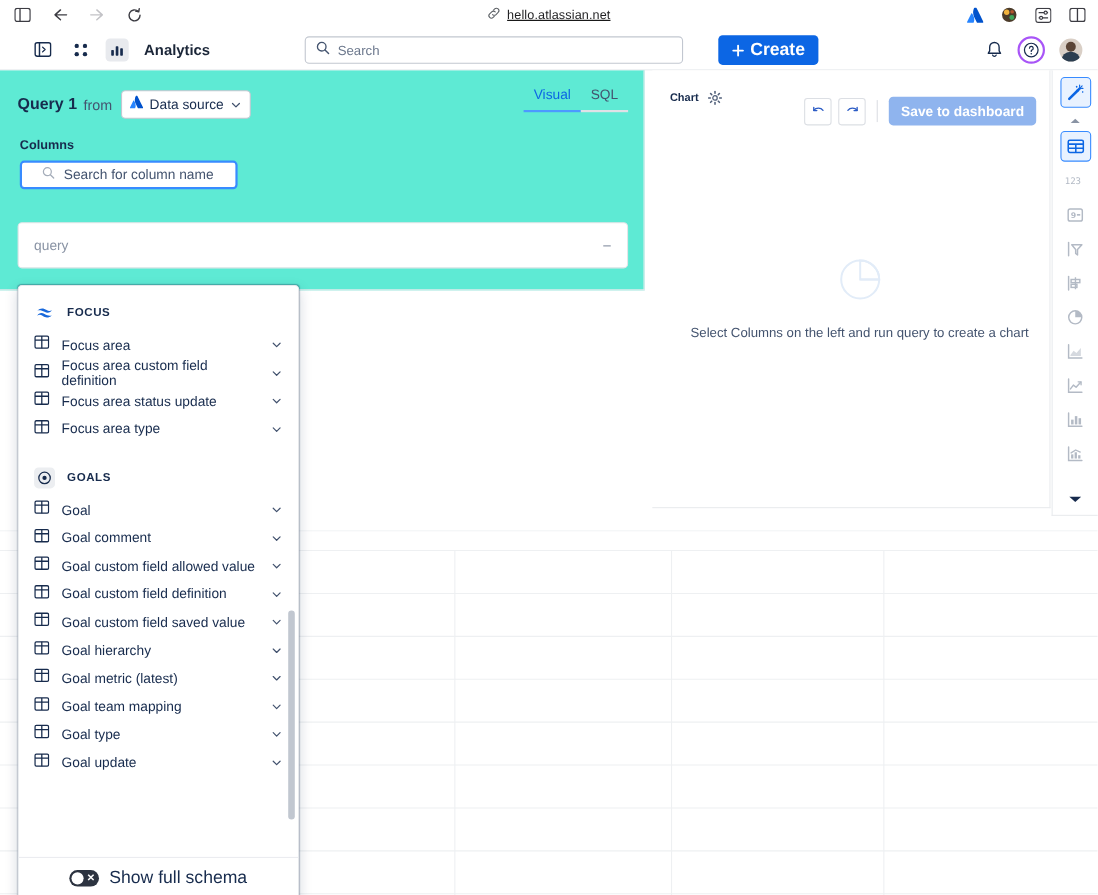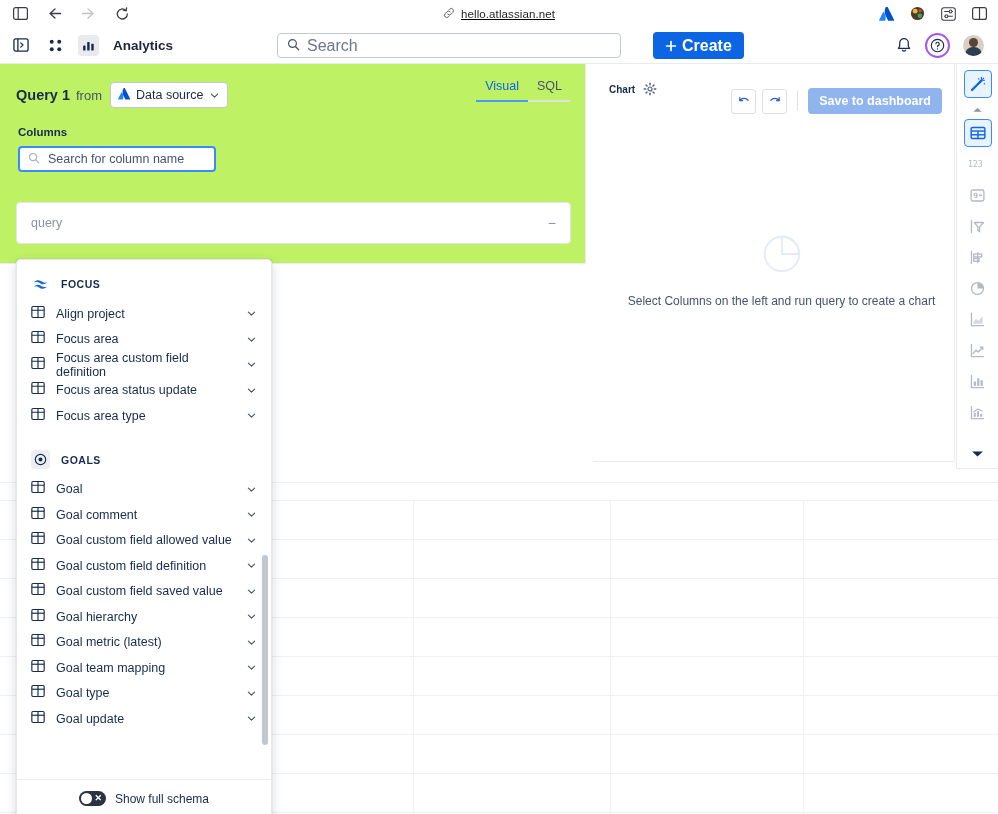--- a/index.html
+++ b/index.html
@@ -36,21 +36,21 @@
   .bc-url-text { font-size: 11.5px; color: #1f1f21; letter-spacing: 0.1px; }
   .bc-right { margin-left: auto; display: flex; align-items: center; gap: 13px; z-index: 2; }
   .bc-ic { width: 18px; height: 18px; display:flex; align-items:center; justify-content:center; }
 
   
   .app-nav {
     height: 37px; width: 100%;
     background: #ffffff;
     border-bottom: 1px solid #e9ebee;
     display: flex; align-items: center;
-    padding: 0 10px;
+    padding: 0 28px;
     position: relative;
   }
   .nav-left { display: flex; align-items: center; gap: 12px; }
   .nav-icon-btn {
     width: 22px; height: 22px;
     display: flex; align-items: center; justify-content: center;
     color: #172b4d; border-radius: 3px;
   }
   .app-badge {
     width: 21px; height: 21px; border-radius: 4px;
@@ -59,21 +59,21 @@
   }
   .app-title { font-size: 13.5px; font-weight: 700; color: #1b2638; margin-left: 2px; }
 
   .search-box {
     position: absolute; left: 277px; top: 6px;
     width: 344px; height: 25px;
     border: 1px solid #c2c7d0; border-radius: 4px;
     display: flex; align-items: center; gap: 7px;
     padding: 0 9px; background: #fff;
   }
-  .search-ph { font-size: 16px; color: #6b778c; }
+  .search-ph { font-size: 12px; color: #6b778c; }
 
   .create-btn {
     position: absolute; left: 653px; top: 5px;
     height: 27px; padding: 0 12px;
     background: #0c66e4; color: #fff;
     border: none; border-radius: 4px;
     font-size: 16px; font-weight: 600;
     font-family: "Liberation Sans", sans-serif;
     display: flex; align-items: center; gap: 5px;
     cursor: pointer;
@@ -92,21 +92,21 @@
     background: #d9cfc6; overflow: hidden; position: relative;
   }
   .avatar .head { position:absolute; left:6px; top:3px; width:9px; height:9px; border-radius:50%; background:#5a4436; }
   .avatar .body { position:absolute; left:2px; top:12px; width:17px; height:11px; border-radius:8px 8px 0 0; background:#2c3e50; }
 
   
   .main { position: absolute; top: 64px; left: 0; width: 998px; height: 750px; }
 
   .query-panel {
     position: absolute; left: 0; top: 0; width: 586px; height: 200px;
-    background: #bef264; border-bottom: 1px solid #e9ebee; border-right: 1px solid #e9ebee;
+    background: #5eead4; border-bottom: 1px solid #e9ebee; border-right: 1px solid #e9ebee;
   }
   .qp-head { display: flex; align-items: center; padding: 18px 16px 0 16px; position: relative; }
   .q-title { font-size: 14.5px; font-weight: 700; color: #172b4d; }
   .q-from { font-size: 13px; color: #44546f; margin-left: 6px; }
   .ds-select {
     margin-left: 8px; height: 26px; padding: 0 7px;
     border: 1px solid #c2c7d0; border-radius: 4px;
     display: flex; align-items: center; gap: 6px; background: #fff;
     cursor: pointer;
   }
@@ -114,21 +114,21 @@
   .tabs { position: absolute; right: 14px; top: 12px; display: flex; gap: 0; }
   .tab {
     font-size: 12.5px; color: #44546f; padding: 3px 9px 7px 9px;
     border-bottom: 2px solid #dfe1e6; cursor: pointer;
   }
   .tab.active { color: #0c66e4; border-bottom-color: #4c9aff; }
   .col-label { font-size: 11.5px; font-weight: 700; color: #172b4d; padding: 18px 0 0 18px; }
   .col-search {
     margin: 8px 0 0 18px; width: 198px; height: 26px;
     border: 2px solid #388bff; border-radius: 4px;
-    display: flex; align-items: center; gap: 8px; padding: 0 8px; background: #fff;
+    display: flex; align-items: center; gap: 8px; padding: 0 18px; background: #fff;
   }
   .col-search-ph { font-size: 12.5px; color: #44546f; }
 
   
   .run-strip {
     position: absolute; left: 16px; top: 138px; right: 14px; height: 42px;
     border: 1px solid #e3e5e8; border-radius: 4px; background: #fff;
     display: flex; align-items: center; padding: 0 14px;
   }
   .run-strip .rq { font-size: 12.5px; color: #8993a4; }
@@ -223,21 +223,21 @@
   }
   .toggle {
     width: 27px; height: 15px; border-radius: 8px; background: #2c3340;
     position: relative; cursor: pointer; display: flex; align-items: center;
   }
   .toggle .knob {
     position: absolute; left: 2px; width: 11px; height: 11px;
     border-radius: 50%; background: #fff;
   }
   .toggle .x { position: absolute; right: 4px; color: #fff; font-size: 9px; line-height: 1; font-weight: 700; }
-  .foot-label { font-size: 12px; color: #172b4d; }
+  .foot-label { font-size: 16px; color: #172b4d; }
 </style>
 </head>
 <body>
 
 <div class="app">
 
   <div class="browser-bar">
     <div class="bc-left">
       <div class="bc-btn">
         <svg width="15" height="13" viewBox="0 0 15 13">
@@ -597,33 +597,20 @@
           </span>
           <span class="grp-name">FOCUS</span>
         </div>
 
         <div class="opt">
           <span><svg width="14" height="14" viewBox="0 0 15 15">
                 <rect x="0.9" y="1.6" width="13.2" height="11.8" rx="1.3" fill="none" stroke="#172b4d" stroke-width="1.25"></rect>
                 <line x1="0.9" y1="5.6" x2="14.1" y2="5.6" stroke="#172b4d" stroke-width="1.25"></line>
                 <line x1="7.5" y1="1.6" x2="7.5" y2="13.4" stroke="#172b4d" stroke-width="1.25"></line>
               </svg></span>
-          <span class="opt-label">Align project</span>
-          <span class="opt-chev">
-              <svg width="11" height="11" viewBox="0 0 12 12">
-                <path d="M2.6 4.4 L6 7.8 L9.4 4.4" fill="none" stroke="#42526e" stroke-width="1.2" stroke-linecap="round" stroke-linejoin="round"></path>
-              </svg>
-            </span>
-        </div>
-        <div class="opt">
-          <span><svg width="14" height="14" viewBox="0 0 15 15">
-                <rect x="0.9" y="1.6" width="13.2" height="11.8" rx="1.3" fill="none" stroke="#172b4d" stroke-width="1.25"></rect>
-                <line x1="0.9" y1="5.6" x2="14.1" y2="5.6" stroke="#172b4d" stroke-width="1.25"></line>
-                <line x1="7.5" y1="1.6" x2="7.5" y2="13.4" stroke="#172b4d" stroke-width="1.25"></line>
-              </svg></span>
           <span class="opt-label">Focus area</span>
           <span class="opt-chev">
               <svg width="11" height="11" viewBox="0 0 12 12">
                 <path d="M2.6 4.4 L6 7.8 L9.4 4.4" fill="none" stroke="#42526e" stroke-width="1.2" stroke-linecap="round" stroke-linejoin="round"></path>
               </svg>
             </span>
         </div>
         <div class="opt">
           <span><svg width="14" height="14" viewBox="0 0 15 15">
                 <rect x="0.9" y="1.6" width="13.2" height="11.8" rx="1.3" fill="none" stroke="#172b4d" stroke-width="1.25"></rect>

